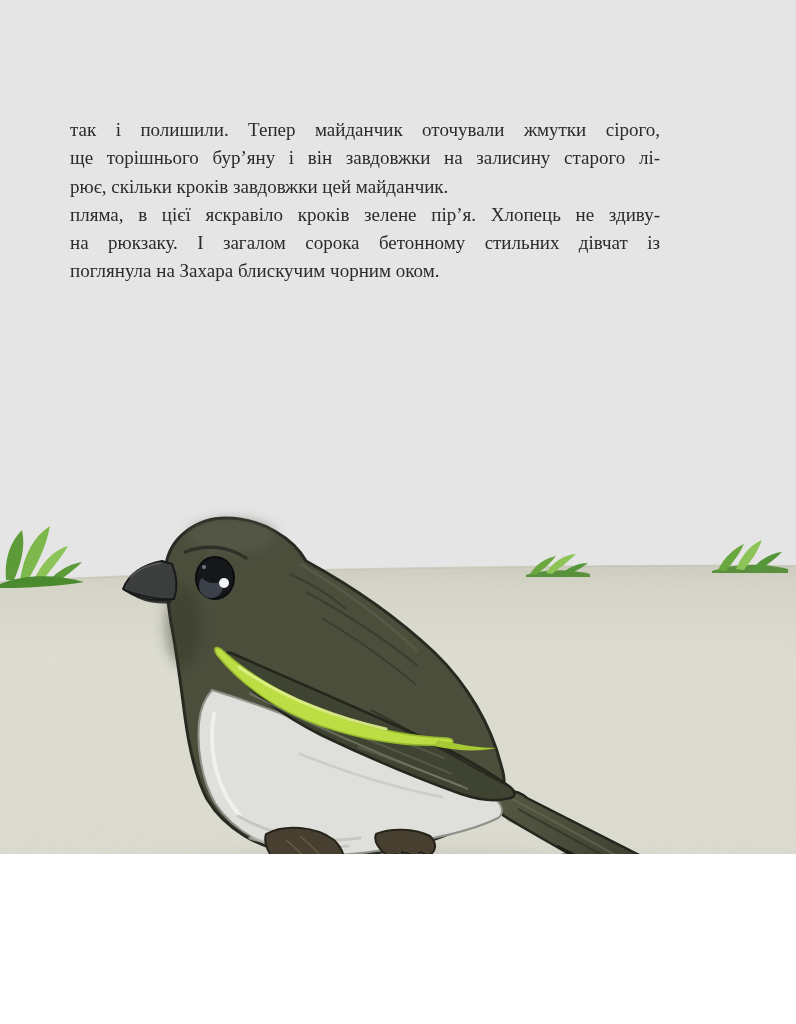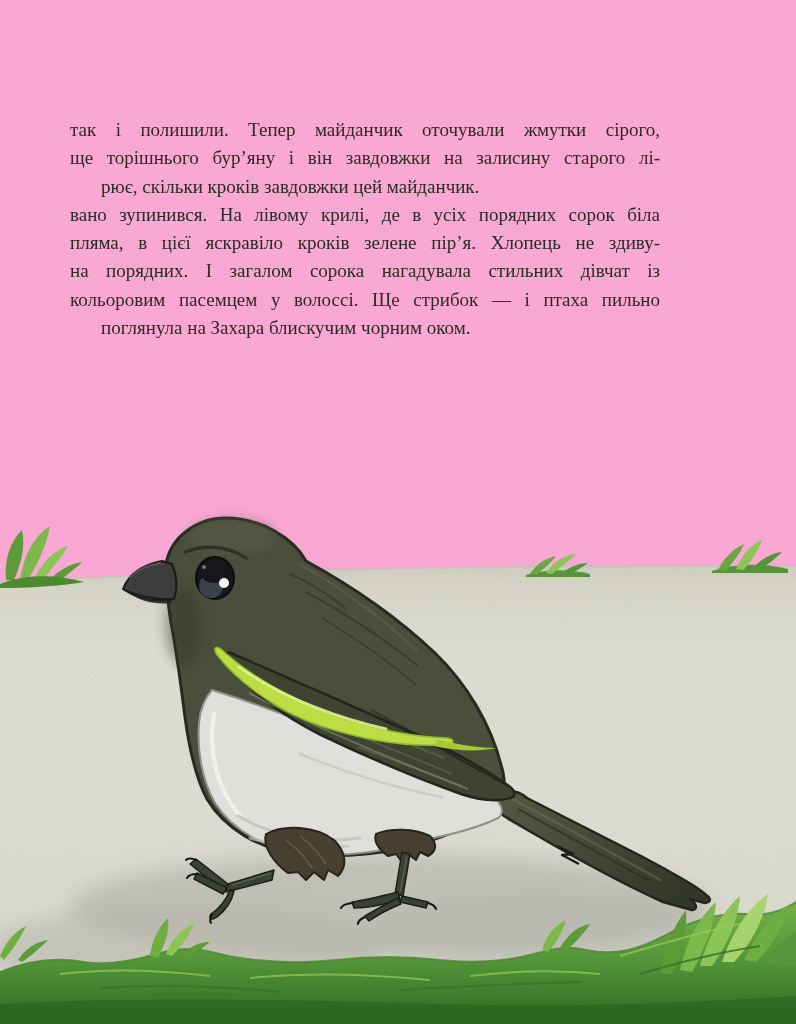--- a/index.html
+++ b/index.html
@@ -1,41 +1,39 @@
 <!DOCTYPE html>
 <html><head>
 <meta charset="utf-8">
 <style>
   html,body{margin:0;padding:0;background:#ffffff;}
-  .page{position:relative;width:796px;height:1024px;background:#f9a8d4;overflow:hidden;
+  .page{position:relative;width:796px;height:854px;background:#e5e5e5;overflow:hidden;
         font-family:"Liberation Serif",serif;}
   .text-block{position:absolute;left:70px;top:116px;width:590px;color:#2b2b2b;
               font-size:19px;line-height:28.3px;hyphens:none;}
   .line{text-align:justify;text-align-last:justify;white-space:normal;}
-  .line.last{text-align-last:auto;margin-left:31px;}
+  .line.last{text-align-last:auto;}
   .line.indent{text-indent:28px;}
   .illustration{position:absolute;left:0;top:504px;width:796px;height:520px;margin:0;}
   .illustration svg{display:block;width:796px;height:520px;}
 </style>
 </head>
 <body>
 
 <main class="page">
 
   <section class="text-block">
     <div>
       <div class="line">так і полишили. Тепер майданчик оточували жмутки сірого,</div>
       <div class="line">ще торішнього бур’яну і він завдовжки на залисину старого лі-</div>
       <div class="line last">рює, скільки кроків завдовжки цей майданчик.</div>
     </div>
     <div>
-      <div class="line">вано зупинився. На лівому крилі, де в усіх порядних сорок біла</div>
       <div class="line">пляма, в цієї яскравіло кроків зелене пір’я. Хлопець не здиву-</div>
-      <div class="line">на порядних. І загалом сорока нагадувала стильних дівчат із</div>
-      <div class="line">кольоровим пасемцем у волоссі. Ще стрибок — і птаха пильно</div>
+      <div class="line">на рюкзаку. І загалом сорока бетонному стильних дівчат із</div>
       <div class="line last">поглянула на Захара блискучим чорним оком.</div>
     </div>
   </section>
 
   <figure class="illustration">
     <svg viewBox="0 0 796 520" xmlns="http://www.w3.org/2000/svg">
       <defs>
         <linearGradient id="gPath" x1="0" y1="0" x2="0" y2="1">
           <stop offset="0" stop-color="#c9c8ba"></stop>
           <stop offset="0.05" stop-color="#d2d1c3"></stop>

